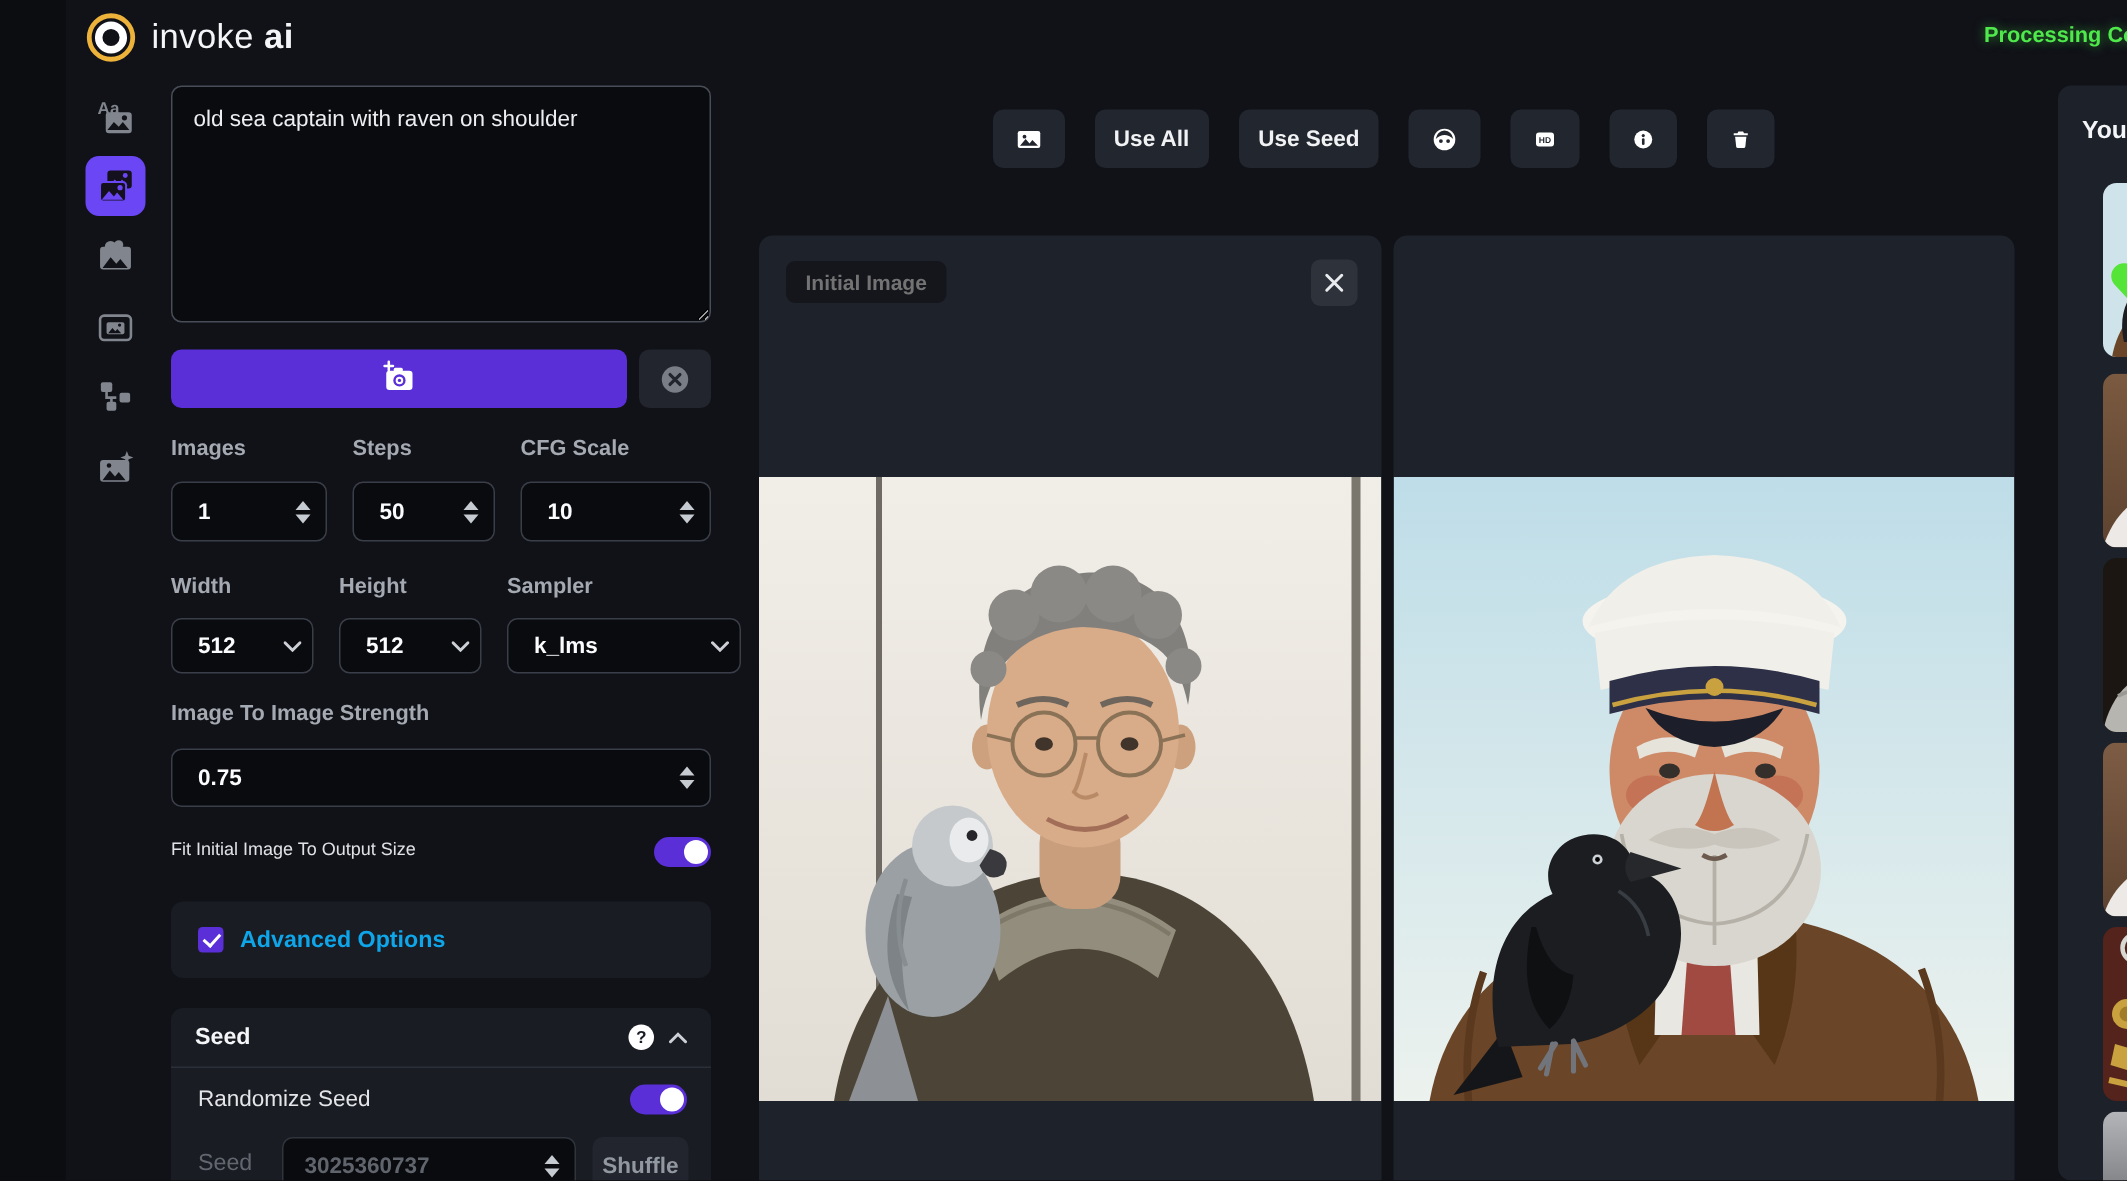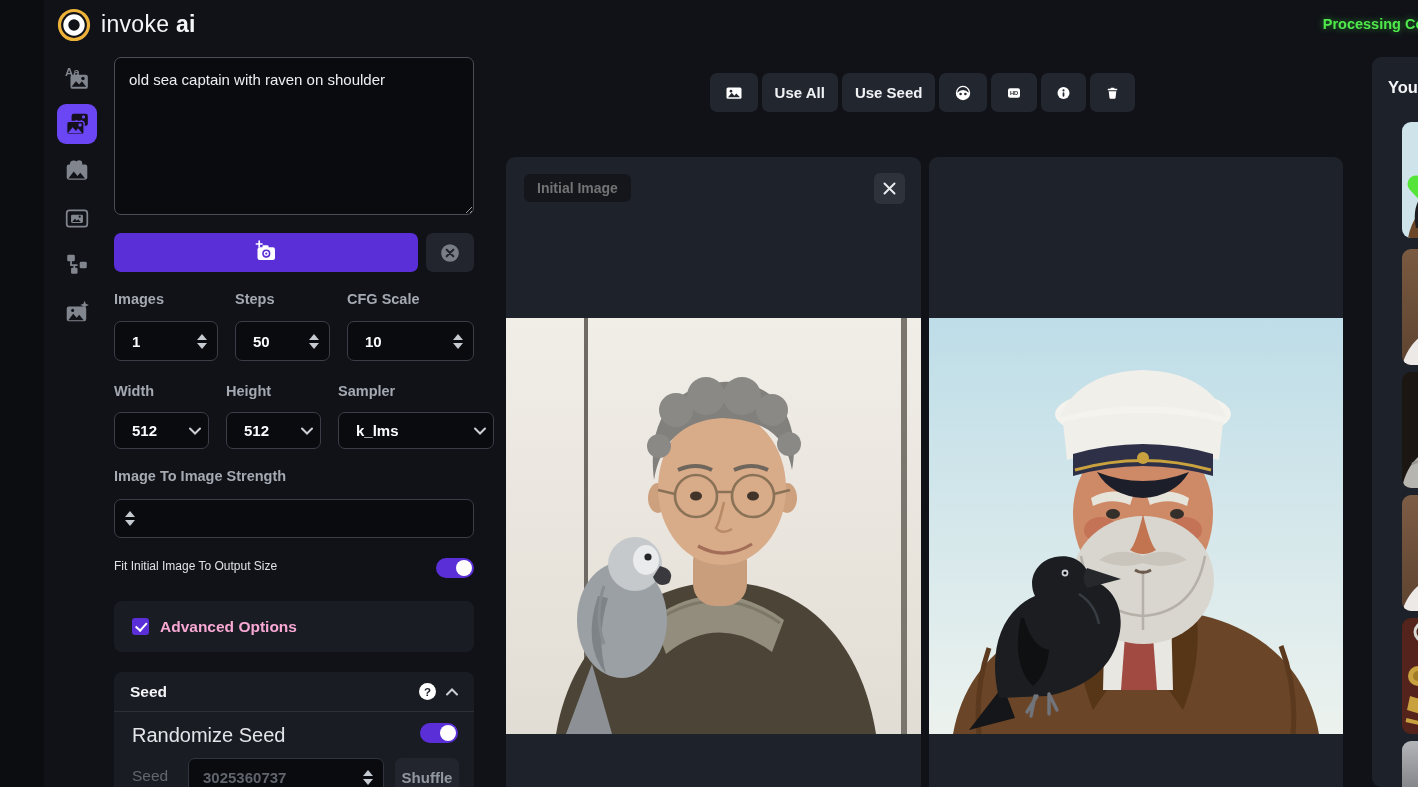--- a/index.html
+++ b/index.html
@@ -53,21 +53,21 @@
   .help-circle{width:17px;height:17px;border-radius:50%;background:#fff;color:#191c23;font-size:11.5px;
           font-weight:700;display:flex;align-items:center;justify-content:center;}
   .seedinput{box-sizing:border-box;background:#0a0b0f;border:1px solid #30343d;border-radius:7px;
           display:flex;align-items:center;}
   .seedinput input{flex:1;min-width:0;background:transparent;border:none;outline:none;color:#60646d;
           font-size:15px;font-weight:700;padding-left:14px;font-family:"Liberation Sans",sans-serif;}
   .shuffle{background:#22252d;border:none;border-radius:7px;color:#9298a1;font-size:15px;font-weight:700;
           cursor:pointer;font-family:"Liberation Sans",sans-serif;}
 
   
-  .toolbar{position:absolute;left:444px;top:73px;width:869px;display:flex;justify-content:center;gap:4px;}
+  .toolbar{position:absolute;left:444px;top:73px;width:869px;display:flex;justify-content:center;gap:20px;}
   .tbtn{height:39px;background:#22262f;border:none;border-radius:7px;color:#f1f2f4;font-size:15px;
         font-weight:700;display:flex;align-items:center;justify-content:center;cursor:pointer;
         font-family:"Liberation Sans",sans-serif;padding:0 13px;}
   .tbtn.icon-only{width:48px;padding:15px;}
   .panel{position:absolute;top:157px;background:#1e222b;border-radius:9px;overflow:hidden;}
   .panel.left{left:462px;width:415px;height:640px;}
   .panel.right{left:885px;width:414px;height:640px;}
   .badge{position:absolute;left:18px;top:17px;background:#14161c;border-radius:6px;padding:6px 13px;
          font-size:14px;font-weight:700;color:#737373;}
   .close-btn{position:absolute;right:16px;top:16px;width:31px;height:31px;background:#2e323b;border:none;
@@ -222,49 +222,50 @@
       <span class="val">k_lms</span>
       <span class="chev">
         <svg width="12" height="8" viewBox="0 0 12 8">
             <path d="M1,1.5 L6,6.5 L11,1.5" stroke="#ccd0d6" stroke-width="2" fill="none" stroke-linecap="round"></path>
           </svg>
       </span>
     </div>
 
     <div class="flabel" style="left:0;top:411px">Image To Image Strength</div>
     <div class="numfield" style="left:0;top:442px;width:360px;height:39px">
+      <span class="val">0.75</span>
       <span class="stepper">
           <span class="tri-up"></span>
           <span class="tri-down"></span>
         </span>
     </div>
 
     <div class="flabel whitetext" style="left:0;top:502px;font-weight:400;font-size:12px;color:#dfe1e5">Fit Initial Image To Output Size</div>
     <div class="toggle" style="position:absolute;left:322px;top:501px">
       <span class="knob"></span>
     </div>
 
     <div class="panelbox" style="top:544px;height:51px;display:flex;align-items:center;padding:0 18px">
       <span class="checkbox">
           <span class="mark"></span>
         </span>
-      <span style="margin-left:11px;font-size:15.5px;font-weight:700;color:#f9a8d4">Advanced Options</span>
+      <span style="margin-left:11px;font-size:15.5px;font-weight:700;color:#0ea5e9">Advanced Options</span>
     </div>
 
     <div class="panelbox" style="top:615px;height:180px">
       <div class="seed-header">
         <span style="flex:1;font-size:15.5px;font-weight:700;color:#f4f5f7">Seed</span>
         <span class="help-circle">
             <span>?</span>
           </span>
         <svg width="12" height="8" viewBox="0 0 12 8" style="margin-left:10px">
           <path d="M1,6.5 L6,1.5 L11,6.5" stroke="#ccd0d6" stroke-width="2" fill="none" stroke-linecap="round"></path>
         </svg>
       </div>
-      <div style="position:absolute;left:18px;top:52px;font-size:20px;color:#e3e5e8">Randomize Seed</div>
+      <div style="position:absolute;left:18px;top:52px;font-size:15px;color:#e3e5e8">Randomize Seed</div>
       <div class="toggle" style="position:absolute;left:306px;top:51px">
         <span class="knob"></span>
       </div>
       <div class="flabel dim" style="left:18px;top:95px;font-weight:400;font-size:15.5px">Seed</div>
       <div class="seedinput" style="position:absolute;left:74px;top:86px;width:196px;height:38px">
         <input type="text" disabled="" value="3025360737" style="">
         <span class="stepper">
             <span class="tri-up"></span>
             <span class="tri-down"></span>
           </span>

